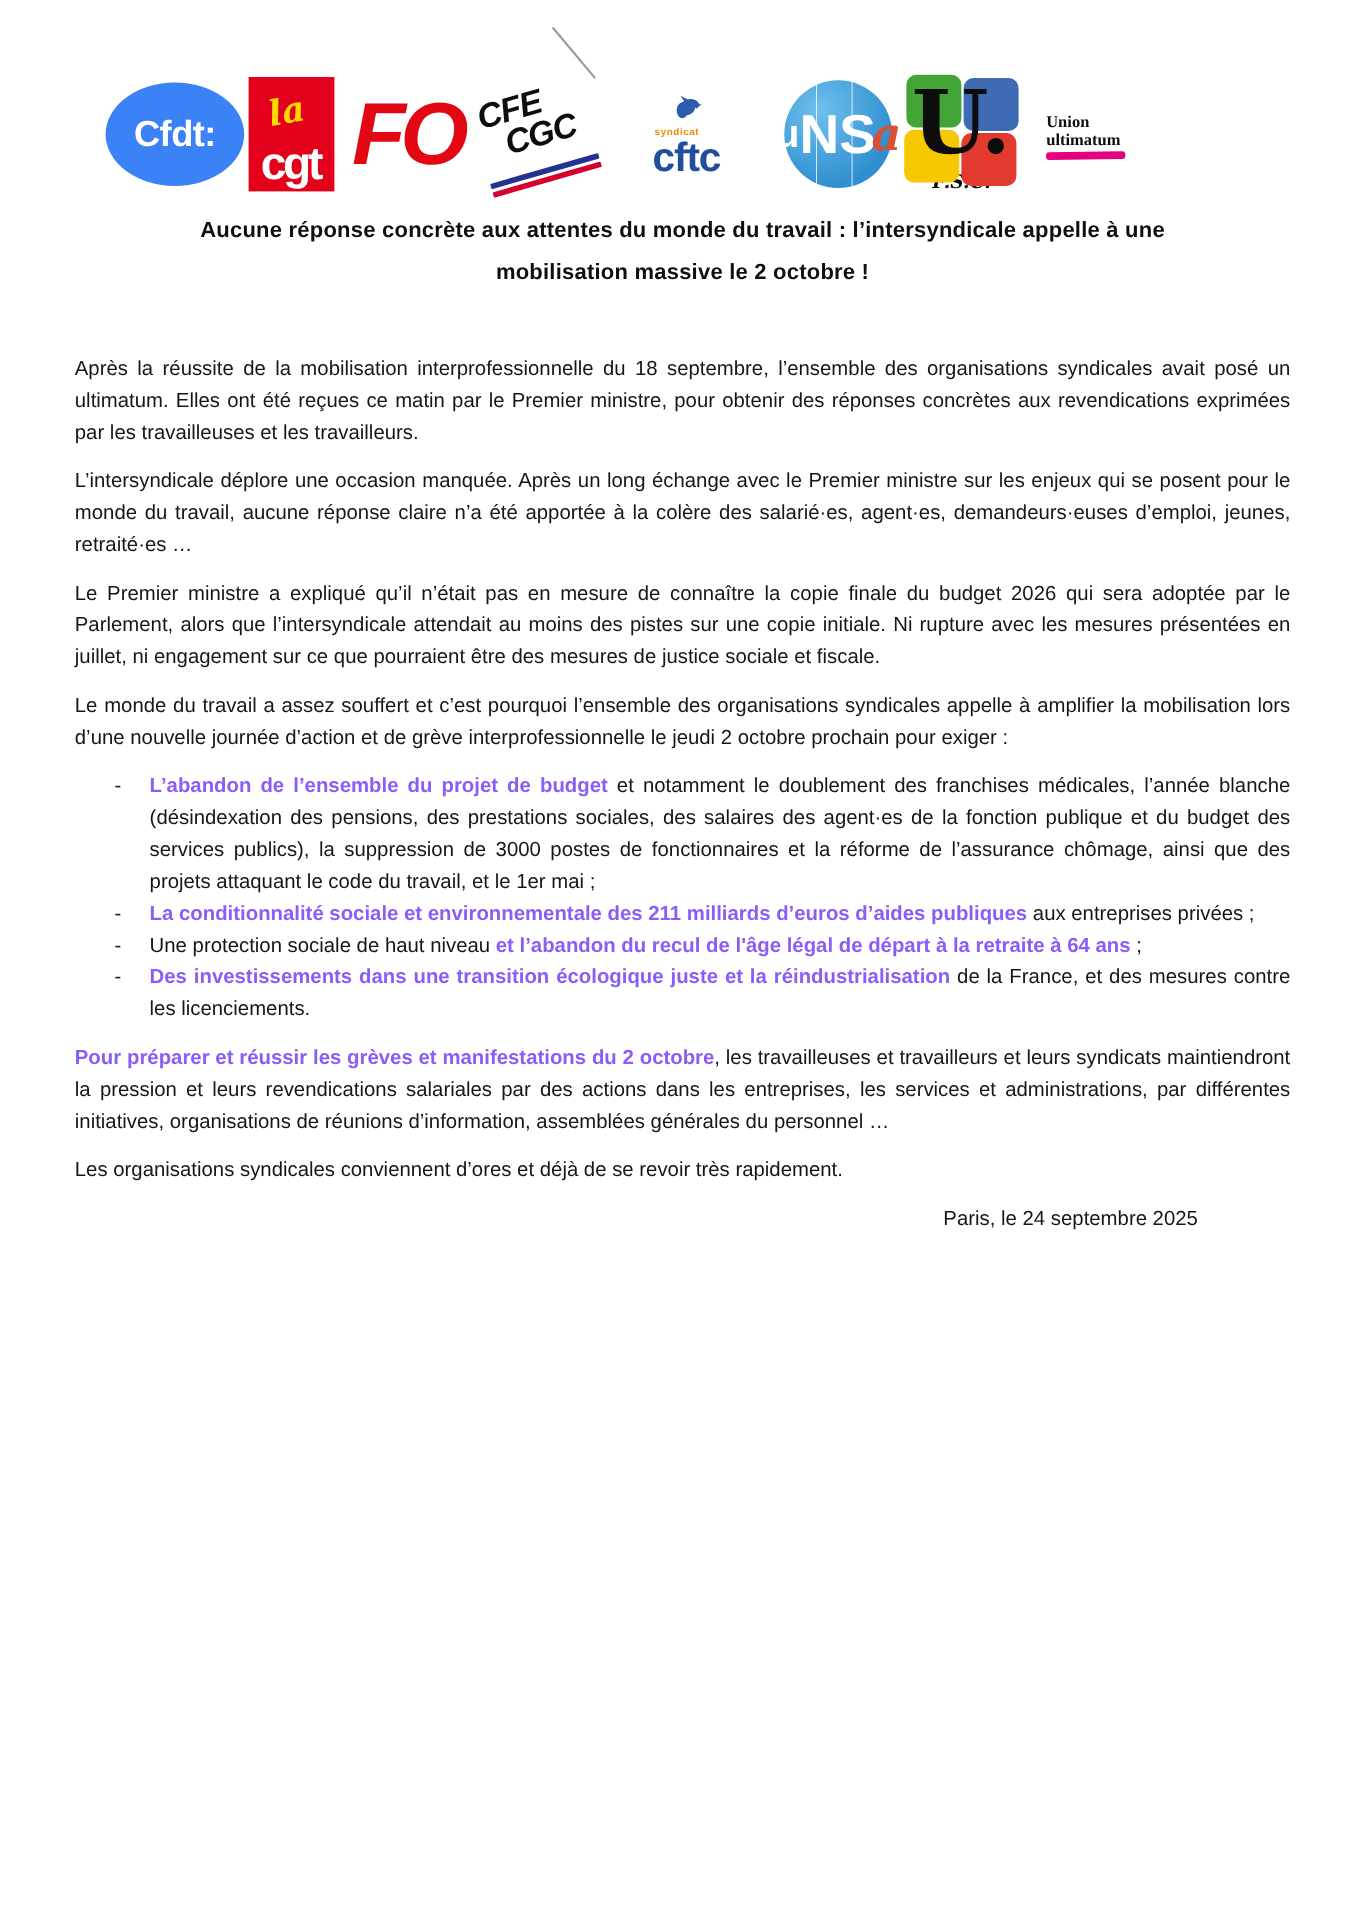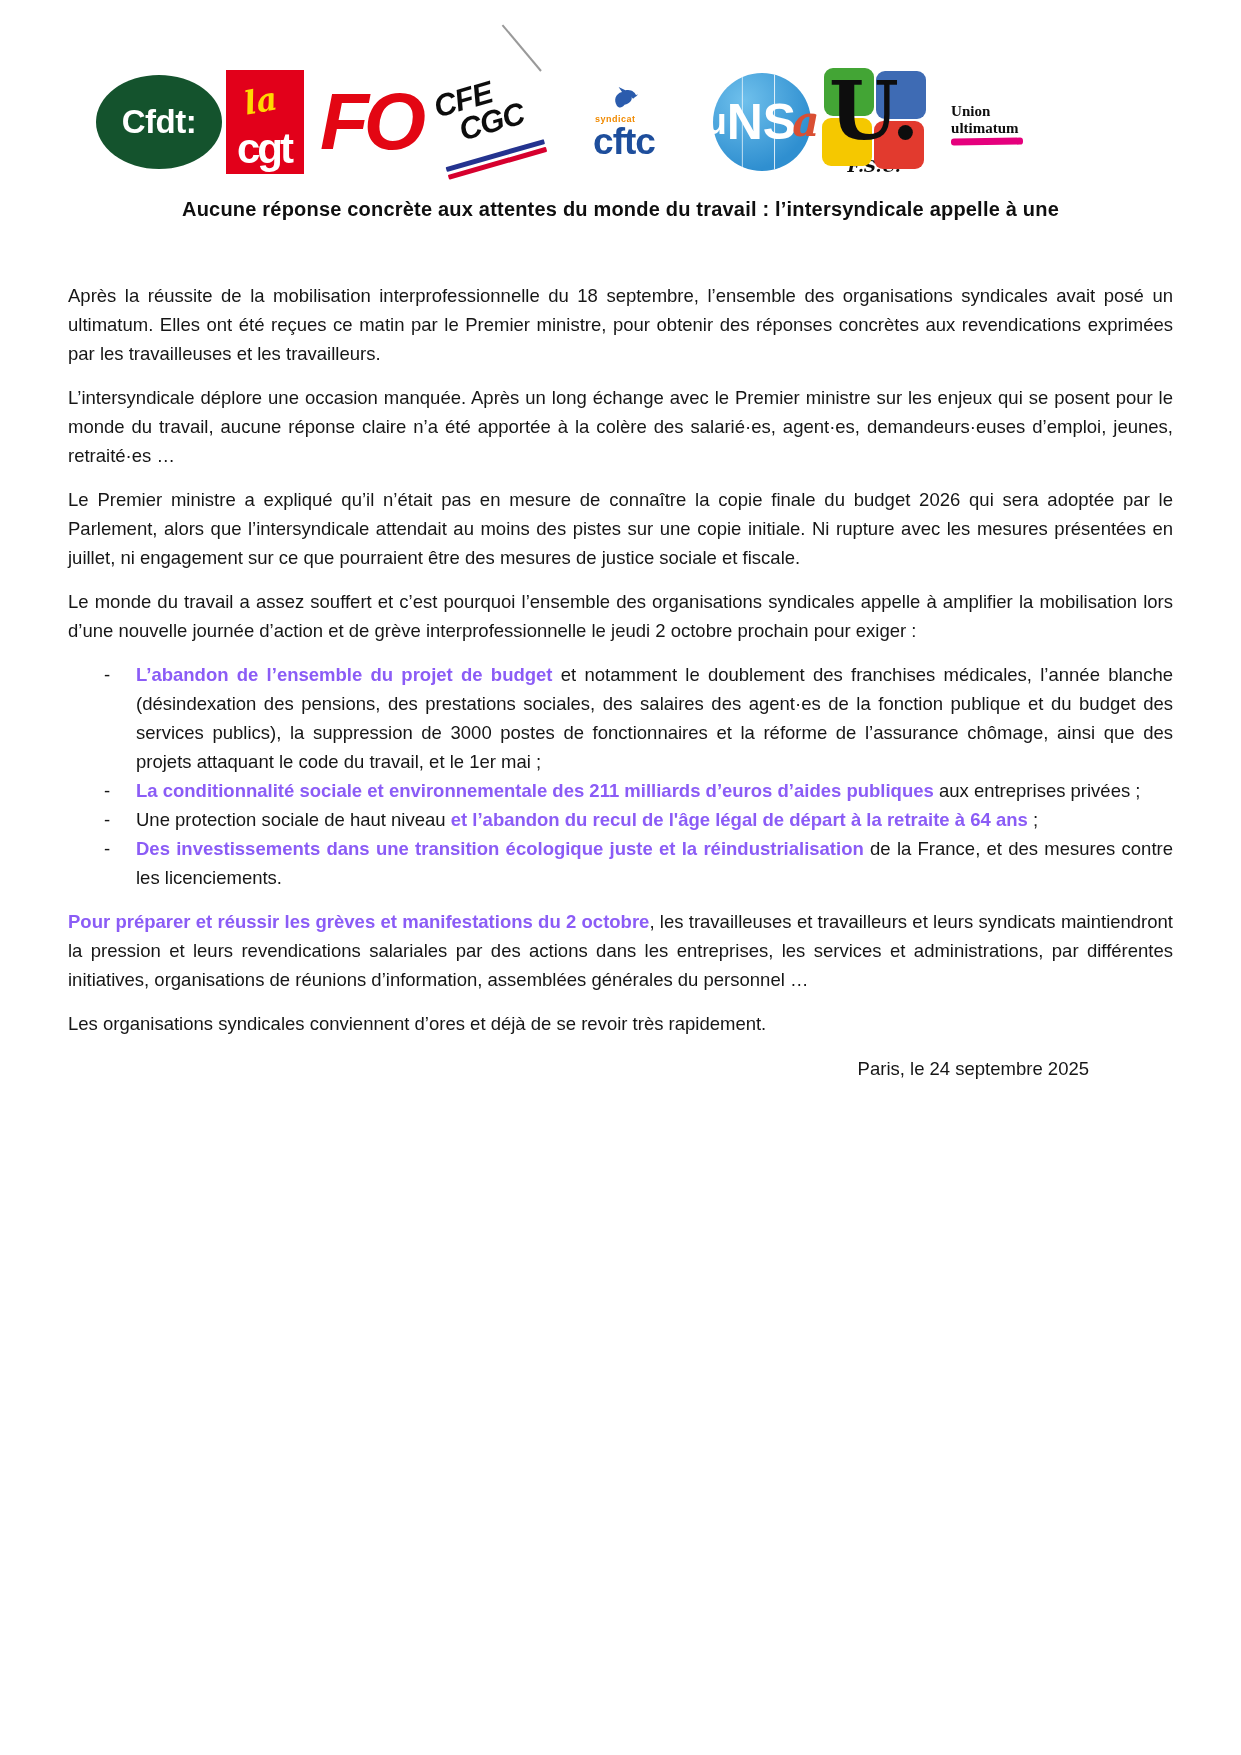--- a/index.html
+++ b/index.html
@@ -6,21 +6,21 @@
   .page {
     width:1241px; height:1755px; background:#ffffff; margin:0 auto;
     font-family:"Liberation Sans", sans-serif; color:#161616; position:relative;
     overflow:hidden; box-sizing:border-box;
   }
 
   
   .logos {display:flex; align-items:center; padding:66px 0 0 96px; height:112px; gap:8px;}
   .logo {flex:0 0 auto;}
 
-  .logo-cfdt {width:126px;height:94px;border-radius:50%;background:#14532d;display:flex;align-items:center;justify-content:center;}
+  .logo-cfdt {width:126px;height:94px;border-radius:50%;background:#3b82f6;display:flex;align-items:center;justify-content:center;}
   .logo-cfdt .t {color:#fff;font-weight:700;font-size:33px;letter-spacing:-.5px;}
 
   .logo-cgt {width:78px;height:104px;background:#E2001A;position:relative;margin-left:-4px;}
   .logo-cgt .la {position:absolute;top:12px;left:18px;color:#FFD800;font-size:32px;font-style:italic;font-weight:700;font-family:"DejaVu Serif",serif;transform:rotate(-10deg);}
   .logo-cgt .cgt {position:absolute;bottom:4px;left:11px;color:#fff;font-weight:800;font-size:42px;letter-spacing:-3px;line-height:1;}
 
   .logo-fo {margin-left:8px;color:#E30613;font-weight:800;font-style:italic;font-size:80px;line-height:.9;letter-spacing:-5px;padding-right:6px;}
 
   .logo-cfecgc {position:relative;width:116px;height:112px;}
   .cfecgc-text {position:absolute;top:16px;left:2px;transform:rotate(-16deg);color:#0d0d0d;font-style:italic;font-weight:800;font-size:31px;line-height:.92;letter-spacing:-1px;}
@@ -140,20 +140,21 @@
         <div>Union</div>
         <div>ultimatum</div>
       </div>
       <div class="sol-underline"></div>
     </div>
 
   </div>
 
   <div class="title">
     <div>Aucune réponse concrète aux attentes du monde du travail : l’intersyndicale appelle à une</div>
+    <div>mobilisation massive le 2 octobre !</div>
   </div>
 
   <div class="content">
 
     <p>Après la réussite de la mobilisation interprofessionnelle du 18 septembre, l’ensemble des organisations syndicales avait posé un ultimatum. Elles ont été reçues ce matin par le Premier ministre, pour obtenir des réponses concrètes aux revendications exprimées par les travailleuses et les travailleurs.</p>
 
     <p>L’intersyndicale déplore une occasion manquée. Après un long échange avec le Premier ministre sur les enjeux qui se posent pour le monde du travail, aucune réponse claire n’a été apportée à la colère des salarié·es, agent·es, demandeurs·euses d’emploi, jeunes, retraité·es …</p>
 
     <p>Le Premier ministre a expliqué qu’il n’était pas en mesure de connaître la copie finale du budget 2026 qui sera adoptée par le Parlement, alors que l’intersyndicale attendait au moins des pistes sur une copie initiale. Ni rupture avec les mesures présentées en juillet, ni engagement sur ce que pourraient être des mesures de justice sociale et fiscale.</p>
 

